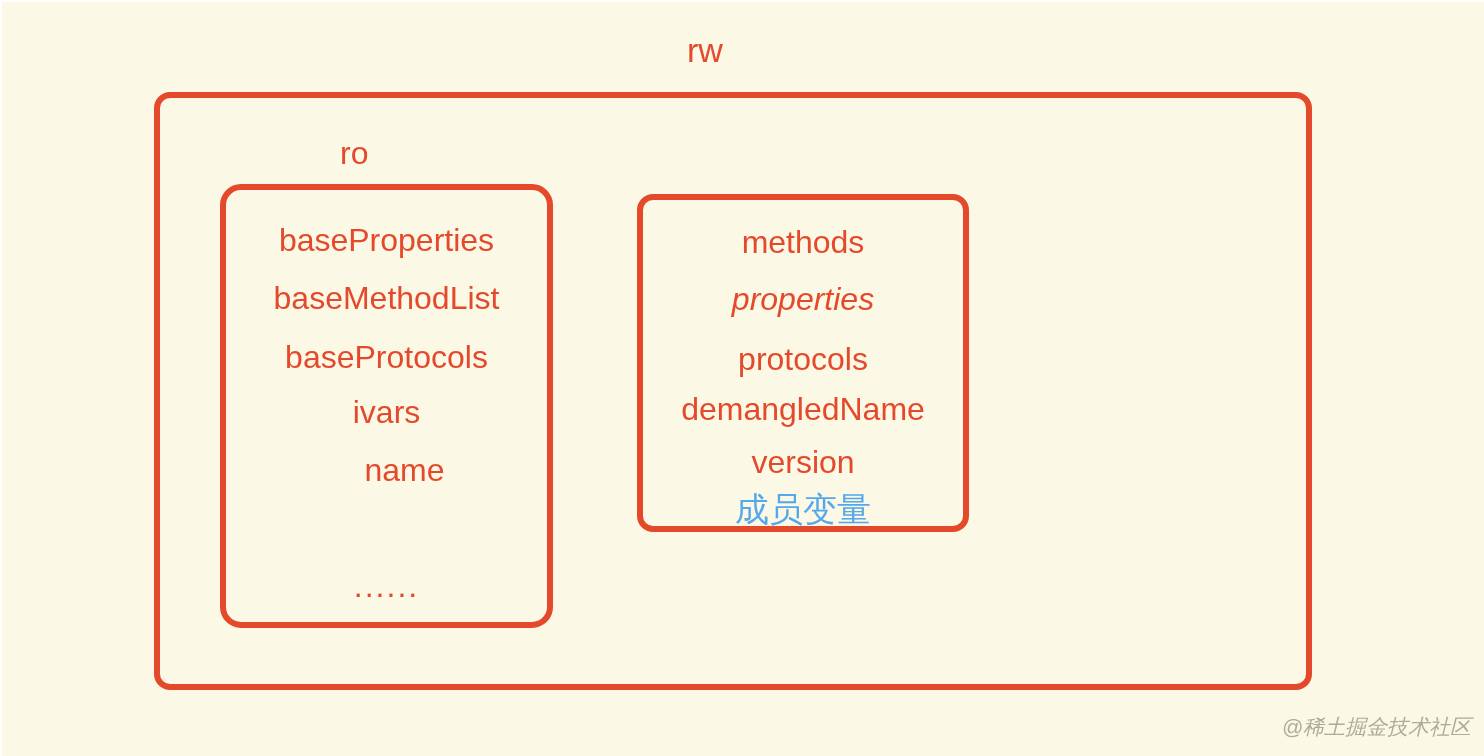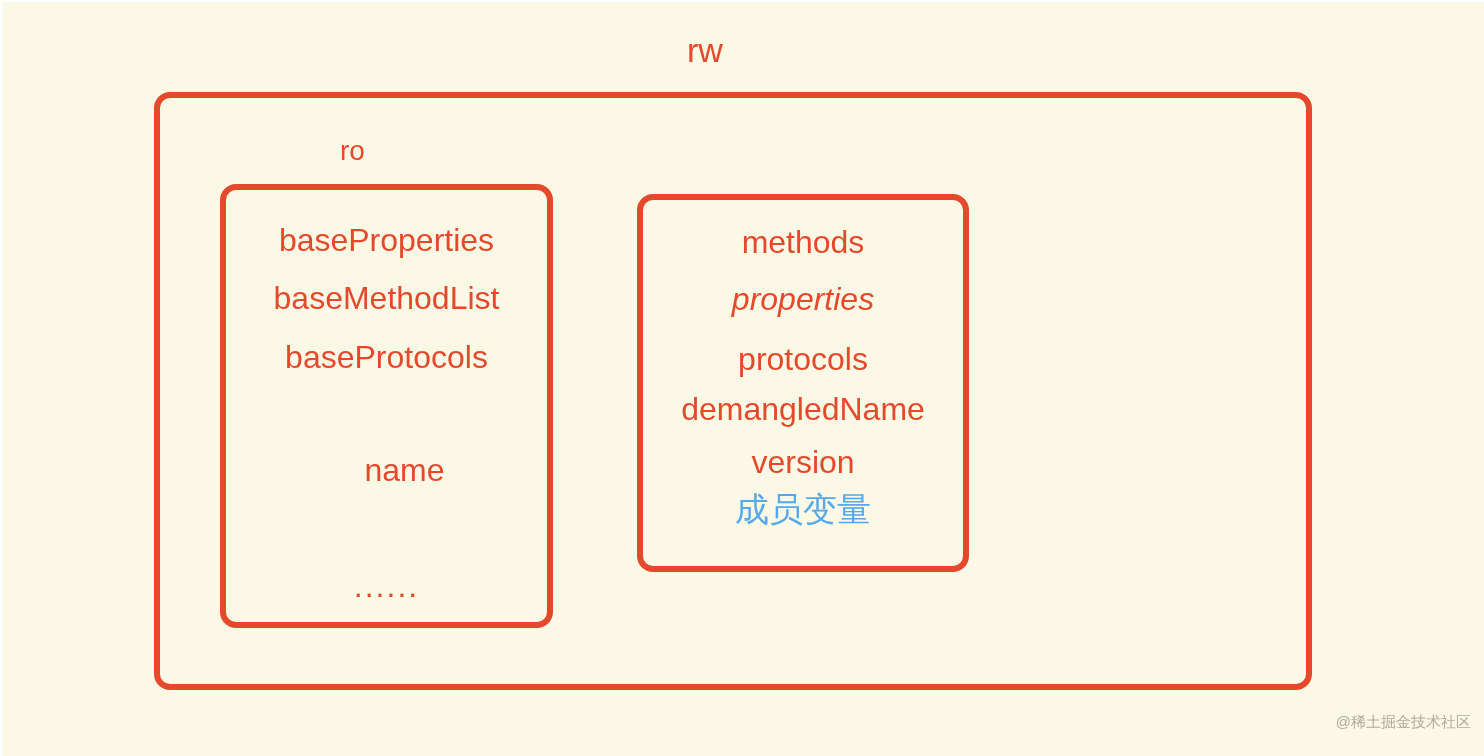--- a/index.html
+++ b/index.html
@@ -15,37 +15,37 @@
   }
   .canvas {
     position: relative;
     width: 1484px; height: 756px;
     background: var(--background);
     overflow: hidden;
   }
   .diagram-label {
     position: absolute;
     color: var(--accent);
-    font-size: 28px;
+    font-size: 32px;
     font-weight: 400;
     white-space: nowrap;
   }
   .title {
     font-size: 34px;
     left: 684px; top: 28px;
   }
   .box {
     position: absolute;
     border: 6px solid var(--accent);
     border-radius: 16px;
     background: transparent;
   }
   .outer-box { left: 152px; top: 90px; width: 1158px; height: 598px; }
-  .ro-box    { left: 218px; top: 182px; width: 333px; height: 444px; }
-  .rwe-box   { left: 635px; top: 192px; width: 332px; height: 378px; }
+  .ro-box    { left: 218px; top: 182px; width: 333px; height: 444px; border-radius: 21px; }
+  .rwe-box   { left: 635px; top: 192px; width: 332px; height: 338px; }
   .item {
     position: absolute;
     left: 0; right: 0;
     text-align: center;
     color: var(--accent);
     font-size: 32px;
     line-height: 38px;
     white-space: nowrap;
   }
   .note {
@@ -66,40 +66,42 @@
   .rwe-i0 { top: 22px; }
   .rwe-i1 { top: 79px; font-style: italic; }
   .rwe-i2 { top: 139px; }
   .rwe-i3 { top: 189px; }
   .rwe-i4 { top: 242px; }
   .rwe-n0 { top: 289px; }
   .rwe-n1 { top: 327px; }
   .watermark {
     position: absolute;
     right: 14px; top: 710px;
-    font-size: 15px;
+    font-size: 21px;
     color: var(--watermark);
     white-space: nowrap;
+    font-style: italic;
   }
 </style>
 </head>
 <body>
 
 <div class="canvas">
 
   <div class="diagram-label title">rw</div>
 
   <div class="box outer-box"></div>
 
   <div class="diagram-label ro-label">ro</div>
 
   <div class="box ro-box">
     <div class="item ro-i0">baseProperties</div>
     <div class="item ro-i2">baseProtocols</div>
     <div class="item ro-i1">baseMethodList</div>
+    <div class="item ro-i3">ivars</div>
     <div class="item ro-i4">name</div>
     <div class="item ro-i5">......</div>
   </div>
 
 
   <div class="box rwe-box">
     <div class="item rwe-i0">methods</div>
     <div class="item rwe-i1">properties</div>
     <div class="item rwe-i2">protocols</div>
     <div class="item rwe-i3">demangledName</div>

